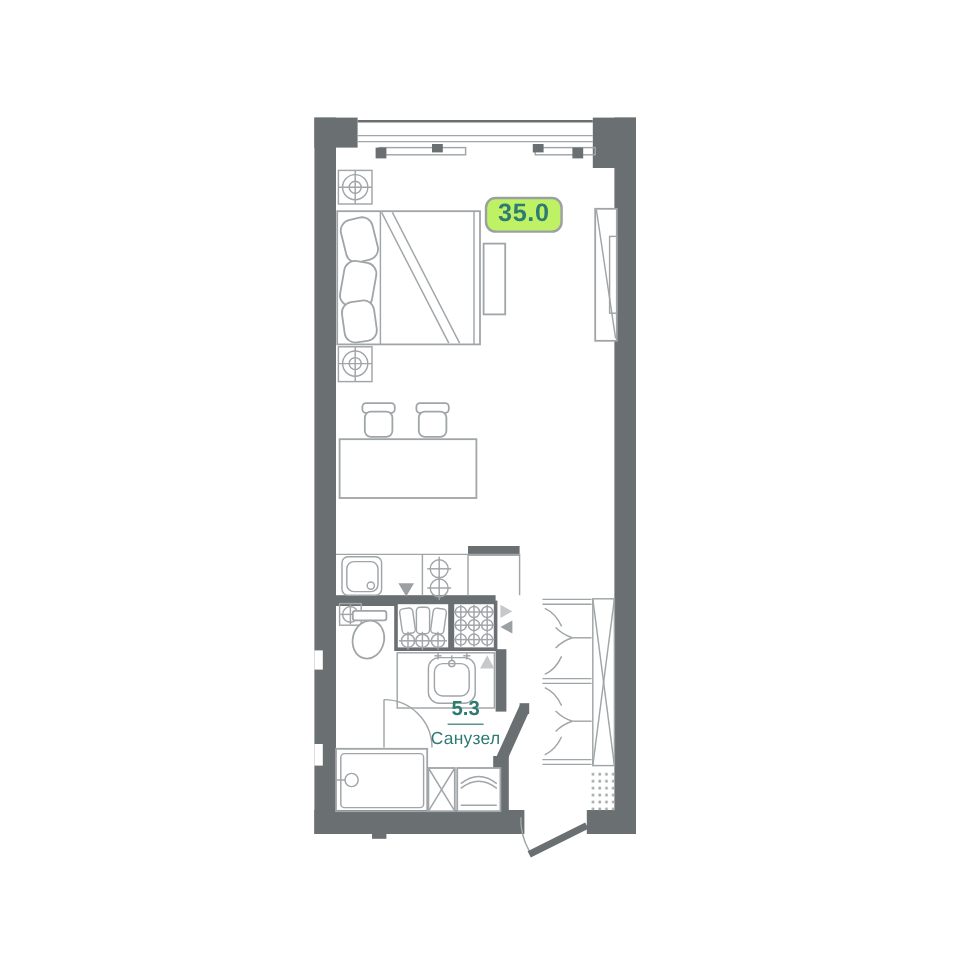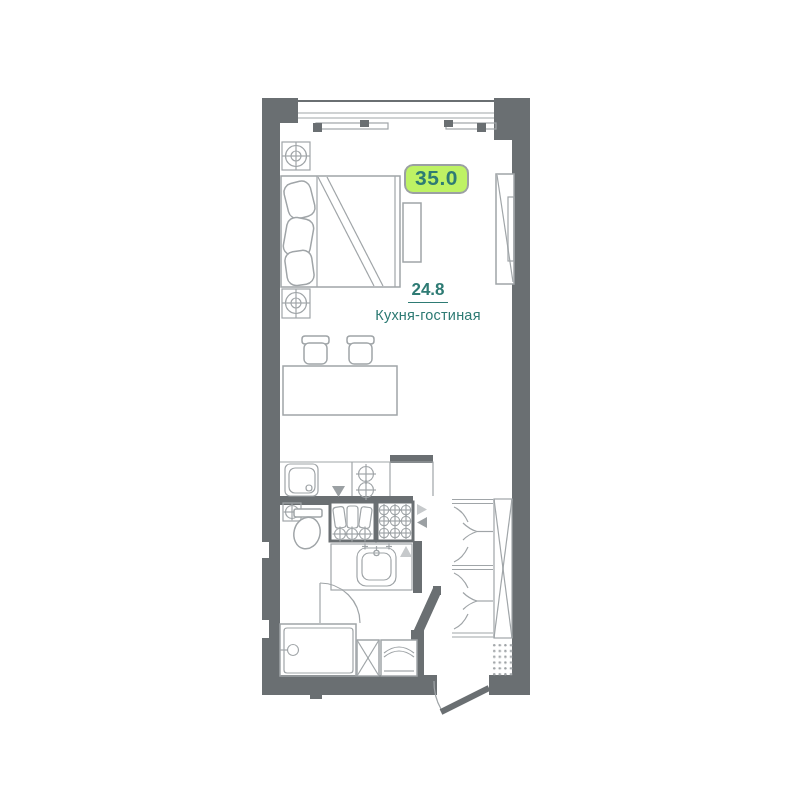--- a/index.html
+++ b/index.html
@@ -276,20 +276,20 @@
   <g>
     <path class="s12" d="M434,681 A54,54 0 0 0 441,709"></path>
     <line class="leaf" x1="441" y1="712" x2="489" y2="688"></line>
   </g>
 </svg>
 
 <div class="badge">
   <span>35.0</span>
 </div>
 
-<div class="room-label" style="left:358px;top:281px;width:140px;">
-  <span class="area">24.8</span>
-  <div class="rname">Кухня-гостиная</div>
+
+
+<div class="room-label" style="left:340px;top:582px;width:96px;">
+  <span class="area">5.3</span>
+  <div class="rname">Санузел</div>
 </div>
 
-
-
 </div>
 
 </body></html>

